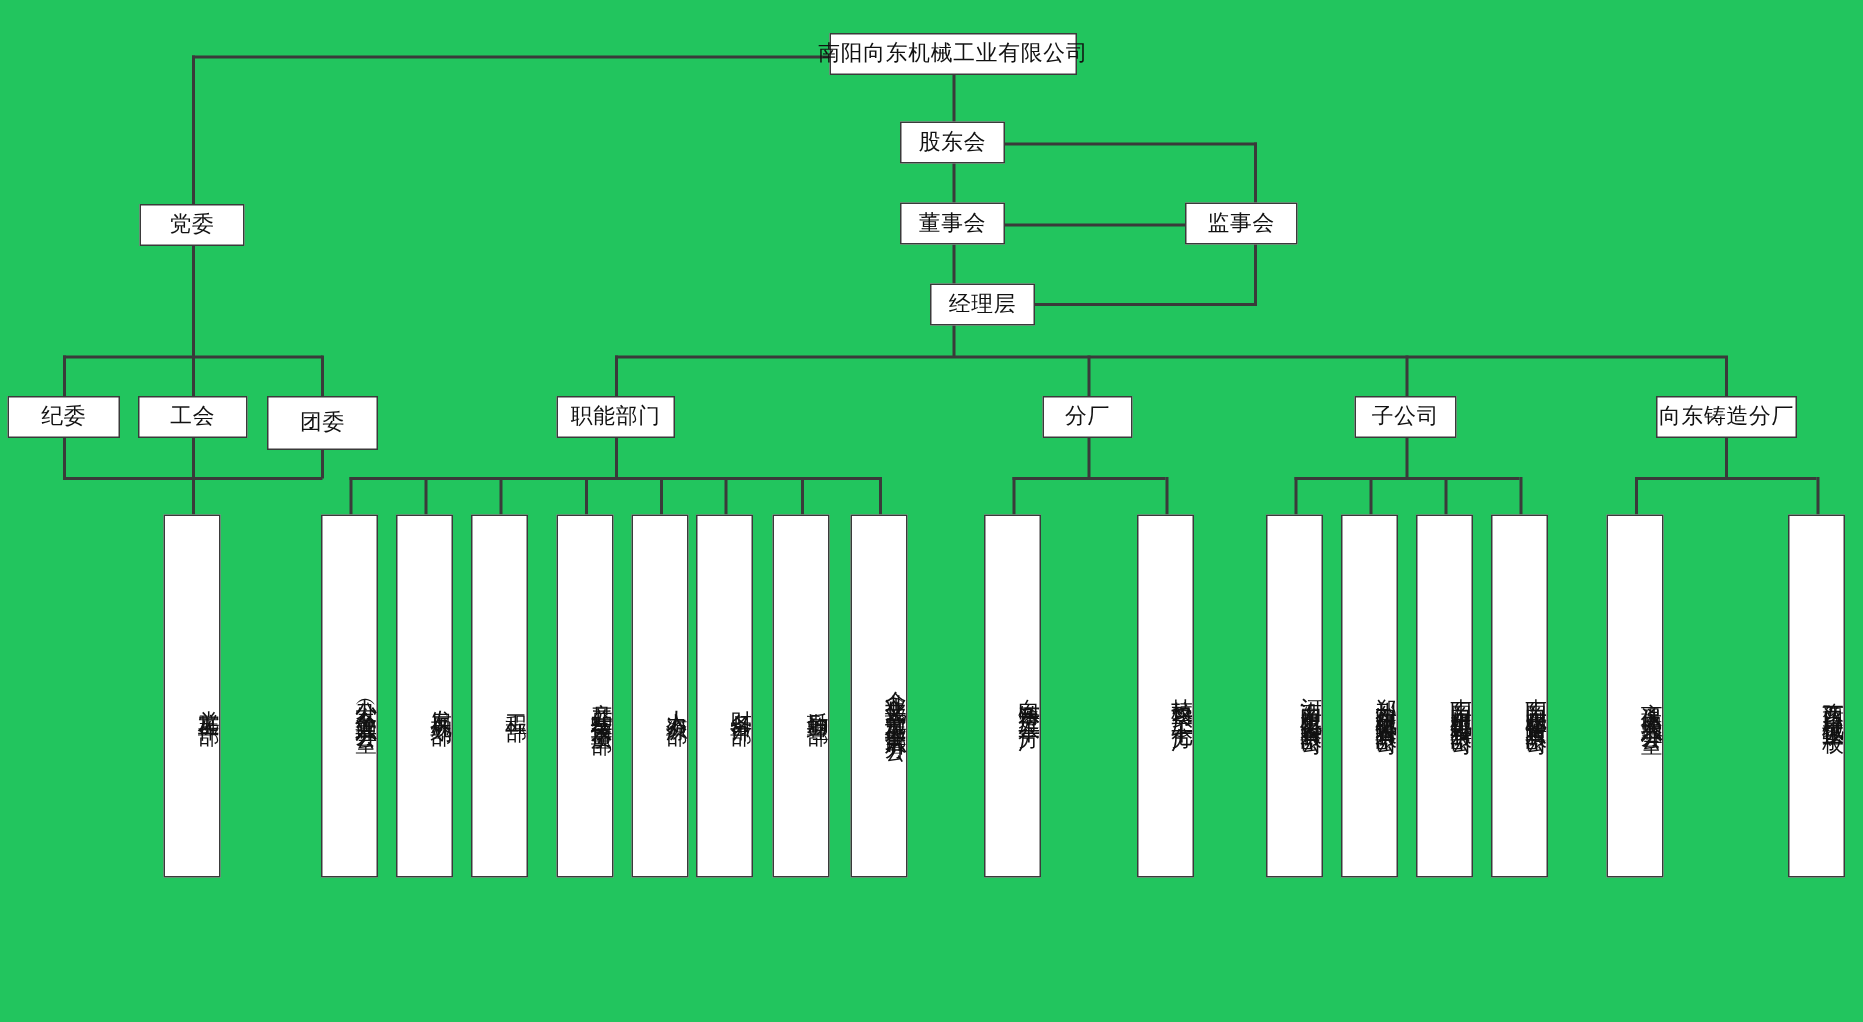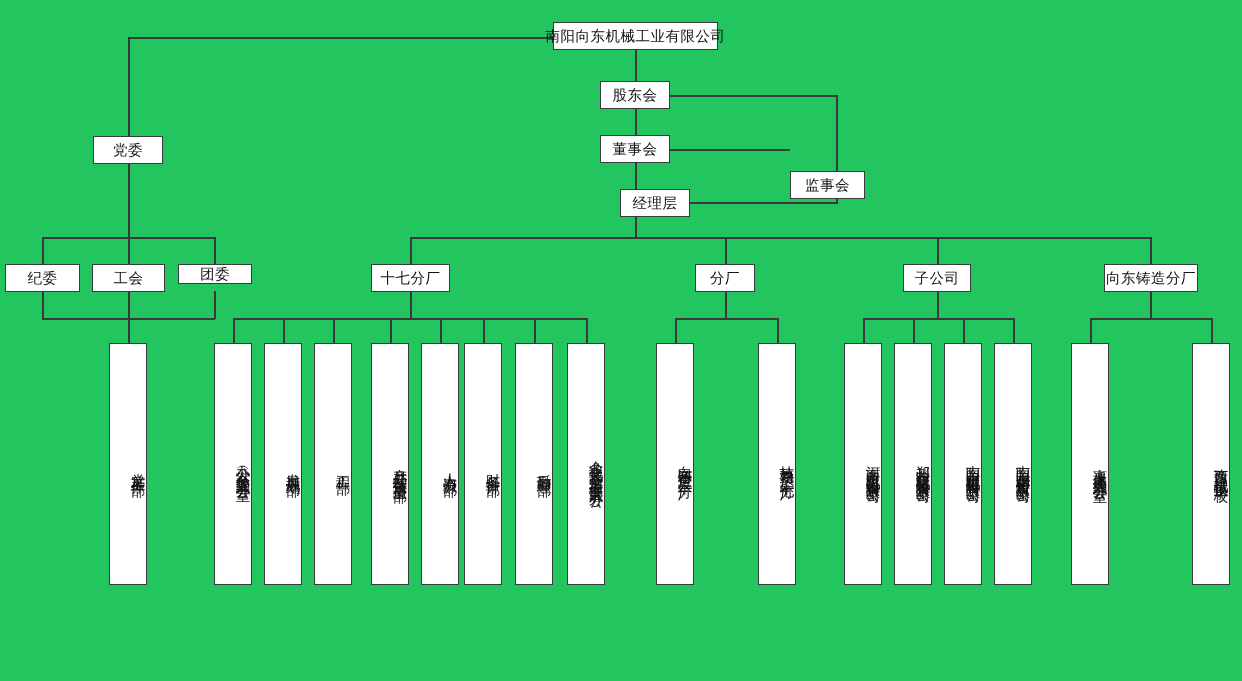--- a/index.html
+++ b/index.html
@@ -123,35 +123,35 @@
   <div class="ln hz" style="left:1090px; top:318px; width:121px;"></div>
   <div class="ln vt" style="left:1090px; top:318px; height:25px;"></div>
   <div class="ln vt" style="left:1211px; top:318px; height:25px;"></div>
 
   <div class="node h" style="left:553px; top:22px; width:165px; height:28px;">南阳向东机械工业有限公司</div>
 
   <div class="node h" style="left:600px; top:81px; width:70px; height:28px;">股东会</div>
 
   <div class="node h" style="left:600px; top:135px; width:70px; height:28px;">董事会</div>
 
-  <div class="node h" style="left:790px; top:135px; width:75px; height:28px;margin-top:36px;">监事会</div>
+  <div class="node h" style="left:790px; top:135px; width:75px; height:28px;">监事会</div>
 
   <div class="node h" style="left:620px; top:189px; width:70px; height:28px;">经理层</div>
 
   <div class="node h" style="left:93px; top:136px; width:70px; height:28px;">党委</div>
 
   <div class="node h" style="left:5px; top:264px; width:75px; height:28px;">纪委</div>
 
   <div class="node h" style="left:92px; top:264px; width:73px; height:28px;">工会</div>
 
-  <div class="node h" style="left:178px; top:264px; width:74px; height:20px;">团委</div>
+  <div class="node h" style="left:178px; top:264px; width:74px; height:36px;">团委</div>
 
   <div class="node v" style="left:109px; top:343px; width:38px; height:242px;">党群工作部</div>
 
-  <div class="node h" style="left:371px; top:264px; width:79px; height:28px;">十七分厂</div>
+  <div class="node h" style="left:371px; top:264px; width:79px; height:28px;">职能部门</div>
 
   <div class="node h" style="left:695px; top:264px; width:60px; height:28px;">分厂</div>
 
   <div class="node h" style="left:903px; top:264px; width:68px; height:28px;">子公司</div>
 
   <div class="node h" style="left:1104px; top:264px; width:94px; height:28px;">向东铸造分厂</div>
 
   <div class="node v" style="left:214px; top:343px; width:38px; height:242px;">办公室（企业管理办公室）</div>
   <div class="node v" style="left:264px; top:343px; width:38px; height:242px;">发展规划部</div>
   <div class="node v" style="left:314px; top:343px; width:38px; height:242px;">工程部</div>

